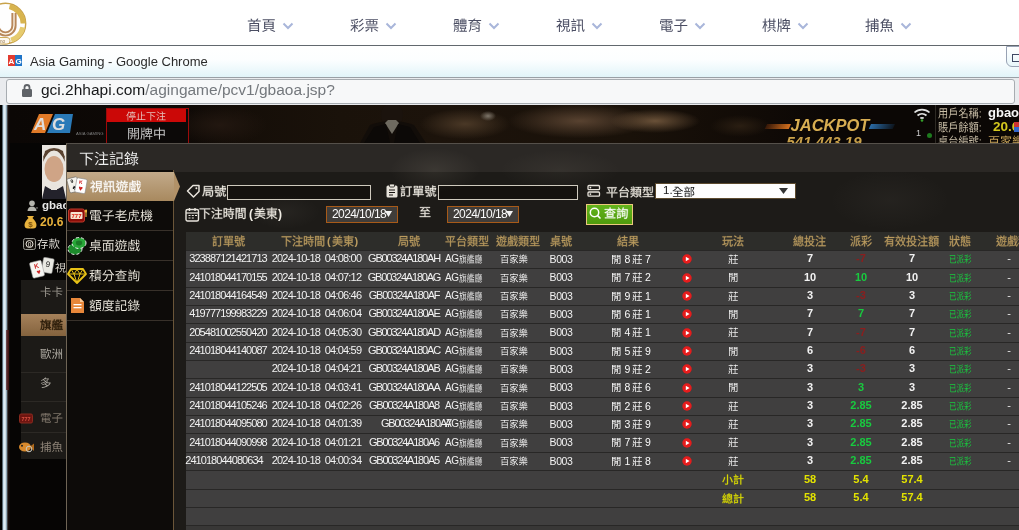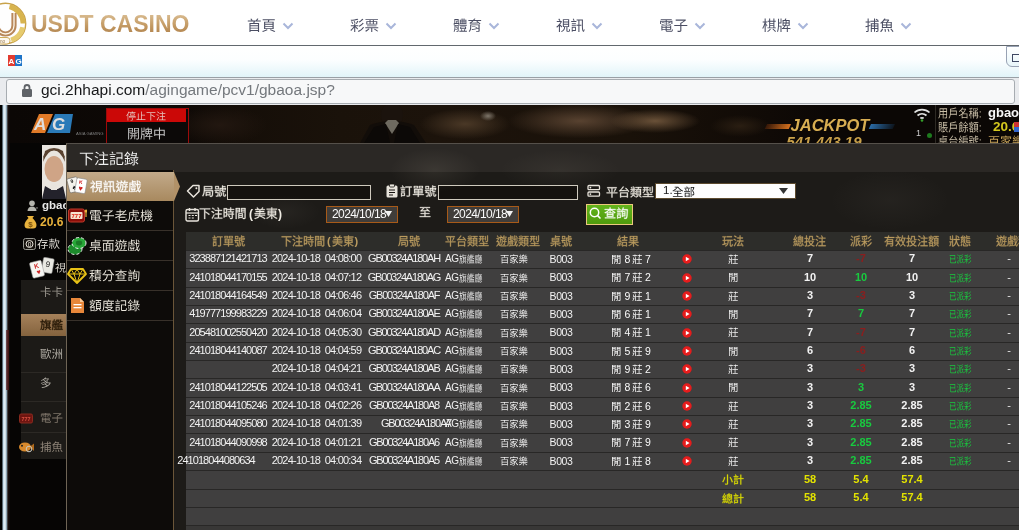--- a/index.html
+++ b/index.html
@@ -100,21 +100,20 @@
 <svg style="position:absolute;left:-16px;top:2px" width="46" height="44">
 <circle cx="21.5" cy="21.5" r="20.2" fill="#fefefe" stroke="#c8a24a" stroke-width="1.4"></circle>
 <path d="M26 2.2 A20.2 20.2 0 0 1 41.7 21.5 L36.6 21.5 A15.4 15.4 0 0 0 24.9 6.9 Z" fill="#d8b44e"></path>
 <path d="M41.2 25.8 A20.2 20.2 0 0 1 28 40.5 L26.3 35.8 A15.4 15.4 0 0 0 36.3 24.7 Z" fill="#e6cb6e"></path>
 <path d="M8 37.5 A20.2 20.2 0 0 1 1.9 18 L6.8 19.5 A15.4 15.4 0 0 0 11.4 33.6 Z" fill="#d8b44e" opacity=".55"></path>
 <path d="M13 11 V23.5 a8.5 8.5 0 0 0 17 0 V11" fill="none" stroke="#b8875a" stroke-width="5.2"></path>
 <path d="M13 11 V23.5 a8.5 8.5 0 0 0 17 0 V11" fill="none" stroke="#fdf6e8" stroke-width="1.3"></path>
 <rect x="3" y="35.5" width="23" height="6.5" rx="3" fill="#fdf8ee" stroke="#c8a24a" stroke-width=".9"></rect>
 <text x="14.5" y="40.7" font-family="Liberation Sans" font-size="4.6" fill="#9a7a4a" text-anchor="middle">casino</text>
 </svg>
-<div style="position:absolute;left:31px;top:10.5px;font:800 23px 'Liberation Sans',sans-serif;letter-spacing:0px;background:linear-gradient(180deg,#d7b98d 15%,#c39962 55%,#a87945);-webkit-background-clip:text;background-clip:text;color:transparent;">USDT CASINO</div>
 <div style="position:absolute;left:246.5px;top:17.8px;width:29.0px;height:18.9px;line-height:0">
       <svg width="29.0" height="18.9" style="overflow:visible">
         <g transform="translate(0,12.76) scale(0.01450,-0.01450)" fill="#4b4e63">
           <use href="#q0" x="0"></use>
           <use href="#q1" x="1000"></use>
         </g>
       </svg>
     </div>
 <svg style="position:absolute;left:282px;top:22px" width="12" height="8">
       <polyline points="1.5,1.5 6,6 10.5,1.5" fill="none" stroke="#a9b6da" stroke-width="2"></polyline>
@@ -186,20 +185,21 @@
       <polyline points="1.5,1.5 6,6 10.5,1.5" fill="none" stroke="#a9b6da" stroke-width="2"></polyline>
     </svg>
 <div style="position:absolute;left:0;top:45px;width:1019px;height:1px;background:#62686e"></div>
 <div style="position:absolute;left:0;top:46px;width:1019px;height:31px;background:linear-gradient(180deg,#ffffff 0%,#fcfeff 45%,#e2f4f9 100%)"></div>
 <svg style="position:absolute;left:8px;top:55px" width="14" height="11">
 <rect x="0" y="0" width="7" height="11" fill="#e23b30"></rect>
       <rect x="7" y="0" width="7" height="11" fill="#1e74c8"></rect>
 <text x="3.5" y="8.6" font-family="Liberation Sans" font-weight="bold" font-size="8" fill="#fff" text-anchor="middle">A</text>
 <text x="10.5" y="8.6" font-family="Liberation Sans" font-weight="bold" font-size="8" fill="#fff" text-anchor="middle">G</text>
 </svg>
+<div style="position:absolute;top:53.7px;font:400 13.0px 'Liberation Sans',sans-serif;color:#2b2b2b;line-height:15.6px;white-space:pre;left:30.0px;">Asia Gaming - Google Chrome</div>
 <div style="position:absolute;left:1006px;top:46px;width:16px;height:19px;background:linear-gradient(180deg,#fff,#e8f6fa);border:1px solid #98a2b4;border-radius:0 0 0 6px"></div>
 <div style="position:absolute;left:1012px;top:53.5px;width:8px;height:6px;border:1.8px solid #3e4763"></div>
 <div style="position:absolute;left:0;top:77px;width:1019px;height:28px;background:#e9ebee;border-top:1px solid #9aa0a6;border-bottom:1px solid #8a9095"></div>
 <div style="position:absolute;left:6px;top:79px;width:1007px;height:23px;background:#f7f8f9;border:1px solid #a7acb1;border-radius:3px"></div>
 <svg style="position:absolute;left:21px;top:83px" width="12" height="15">
 <rect x="1" y="6" width="10" height="8" rx="1.2" fill="#5f6368"></rect>
 <path d="M3.5 6 V4.5 a2.5 2.5 0 0 1 5 0 V6" fill="none" stroke="#5f6368" stroke-width="1.8"></path>
 </svg>
 <div style="position:absolute;top:81.2px;font:400 15.5px 'Liberation Sans',sans-serif;color:#000;line-height:18.6px;white-space:pre;left:41.0px;"><span style="color:#17181a">gci.2hhapi.com</span><span style="color:#74787d">/agingame/pcv1/gbaoa.jsp?</span></div>
 <div style="position:absolute;left:0;top:105px;width:1019px;height:425px;background:#030303"></div>
@@ -1475,21 +1475,21 @@
       <svg width="22.5" height="13.0" style="overflow:visible">
         <g transform="translate(0,8.80) scale(0.00750,-0.01000)" fill="#18cb3f">
           <use href="#q84" x="0"></use>
           <use href="#q75" x="1000"></use>
           <use href="#q2" x="2000"></use>
         </g>
       </svg>
     </div>
 <div style="position:absolute;top:435.9px;font:400 11.0px 'Liberation Sans',sans-serif;color:#e8e8e8;line-height:13.2px;white-space:pre;left:1009.0px;transform:translateX(-50%);">-</div>
 <div style="position:absolute;left:186px;top:452px;width:833px;height:18px;background:#403f3f;border-top:1px solid #282726;box-sizing:border-box"></div>
-<div style="position:absolute;top:454.4px;font:400 11.0px 'Liberation Sans',sans-serif;color:#f2f2f2;line-height:13.2px;white-space:pre;letter-spacing:-0.95px;left:216px;transform:translateX(-50%);">241018044080634</div>
+<div style="position:absolute;top:454.4px;font:400 11.0px 'Liberation Sans',sans-serif;color:#f2f2f2;line-height:13.2px;white-space:pre;letter-spacing:-0.95px;left:224px;transform:translateX(-50%);">241018044080634</div>
 <div style="position:absolute;top:454.4px;font:400 11.0px 'Liberation Sans',sans-serif;color:#f2f2f2;line-height:13.2px;white-space:pre;letter-spacing:-0.78px;left:316.5px;transform:translateX(-50%);">2024-10-18&nbsp;&nbsp;04:00:34</div>
 <div style="position:absolute;top:454.4px;font:400 11.0px 'Liberation Sans',sans-serif;color:#f2f2f2;line-height:13.2px;white-space:pre;letter-spacing:-1.20px;left:404.0px;transform:translateX(-50%);">GB00324A180A5</div>
 <div style="position:absolute;top:455.0px;font:400 10.0px 'Liberation Sans',sans-serif;color:#f0f0f0;line-height:12.0px;white-space:pre;letter-spacing:-0.50px;left:445.0px;">AG</div>
 <div style="position:absolute;left:459.0px;top:456.0px;width:23.4px;height:13.0px;line-height:0">
       <svg width="23.4" height="13.0" style="overflow:visible">
         <g transform="translate(0,8.80) scale(0.00780,-0.01000)" fill="#f0f0f0">
           <use href="#q38" x="0"></use>
           <use href="#q39" x="1000"></use>
           <use href="#q81" x="2000"></use>
         </g>

